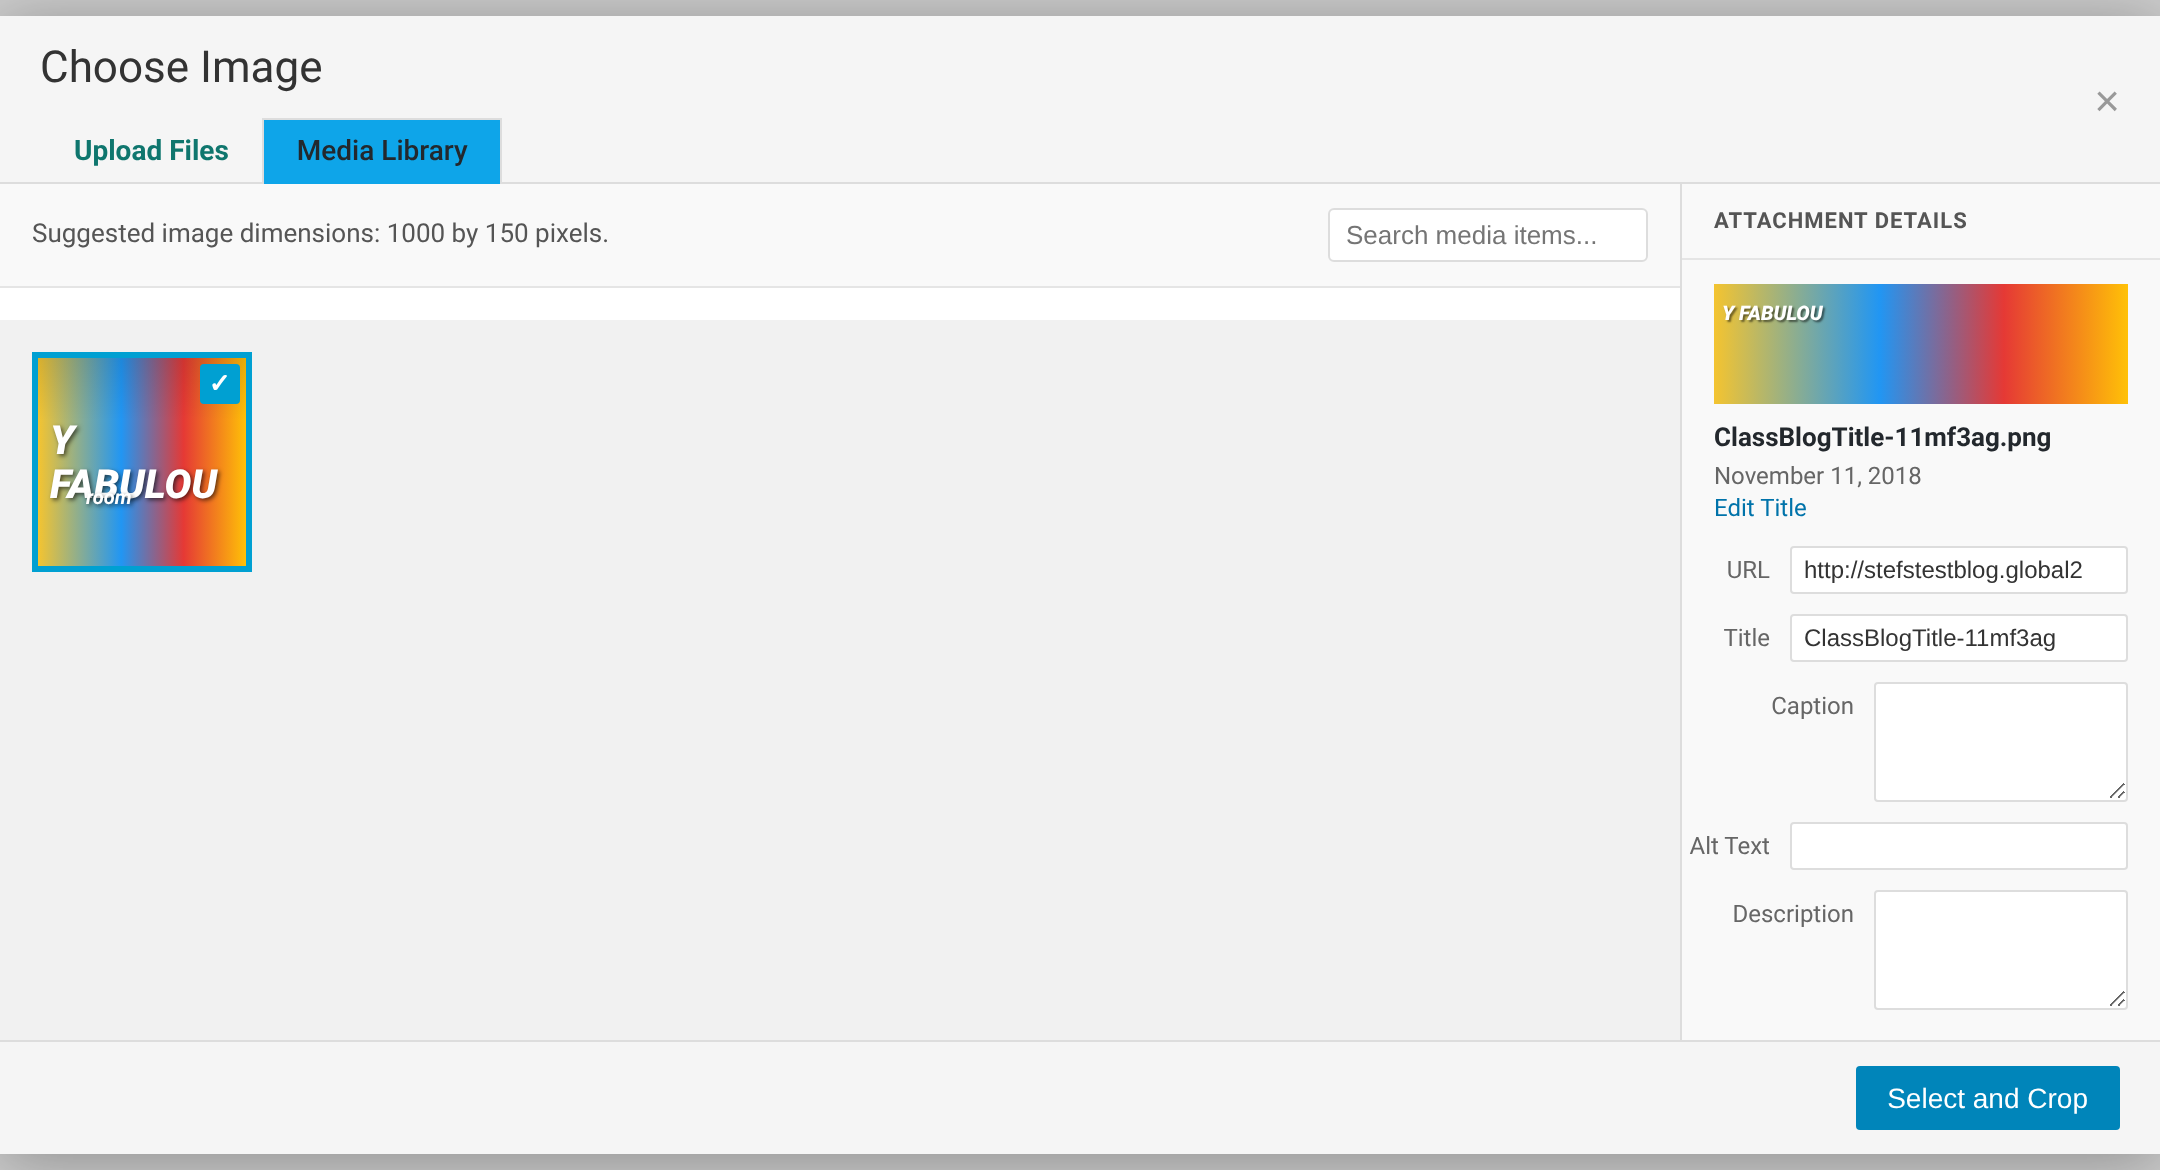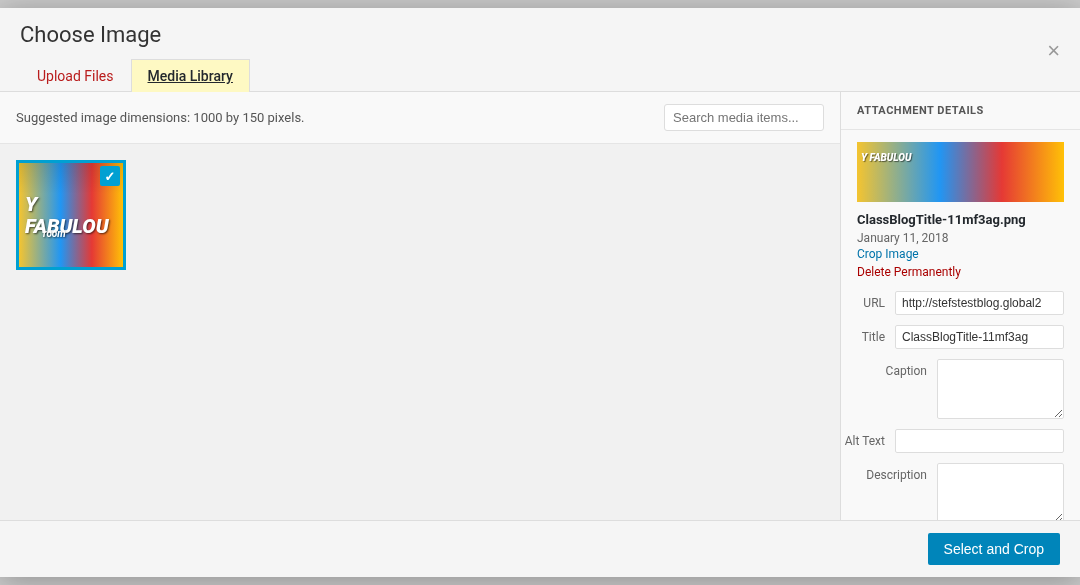--- a/index.html
+++ b/index.html
@@ -52,40 +52,41 @@
       gap: 0;
     }
     .tab {
       padding: 8px 16px;
       font-size: 14px;
       cursor: pointer;
       border: 1px solid transparent;
       border-bottom: none;
       margin-bottom: -1px;
       background: transparent;
-      color: #b91c1c;
+      color: #0f766e;
       text-decoration: none;
+      font-weight: bold;
     }
     .tab.active {
-      background: #fef9c3;
+      background: #0ea5e9;
       border-color: #ddd #ddd #fff #ddd;
       color: #23282d;
       font-weight: 500;
-      text-decoration: underline;
     }
     .modal-body {
       display: flex;
       flex: 1;
       overflow: hidden;
     }
     .media-area {
       flex: 1;
       display: flex;
       flex-direction: column;
       overflow: hidden;
+      gap: 16px;
     }
     .media-toolbar {
       display: flex;
       align-items: center;
       justify-content: space-between;
       padding: 12px 16px;
       border-bottom: 1px solid #e5e5e5;
       background: #f9f9f9;
     }
     .suggested-text {
@@ -332,23 +333,22 @@
 
     <div class="sidebar">
       <div class="attachment-details-header">ATTACHMENT DETAILS</div>
       <div class="attachment-details-body">
 
         <div class="attachment-thumb">
           <span class="attachment-thumb-text">Y FABULOU</span>
         </div>
 
         <div class="attachment-filename">ClassBlogTitle-11mf3ag.png</div>
-        <div class="attachment-date">January 11, 2018</div>
-        <a class="attachment-link">Crop Image</a>
-        <a class="attachment-link delete">Delete Permanently</a>
+        <div class="attachment-date">November 11, 2018</div>
+        <a class="attachment-link">Edit Title</a>
 
         <div class="fields-section">
 
           <div class="field-row">
             <label class="field-label">URL</label>
             <input class="field-input" type="text" value="http://stefstestblog.global2" style="">
           </div>
 
           <div class="field-row">
             <label class="field-label">Title</label>

